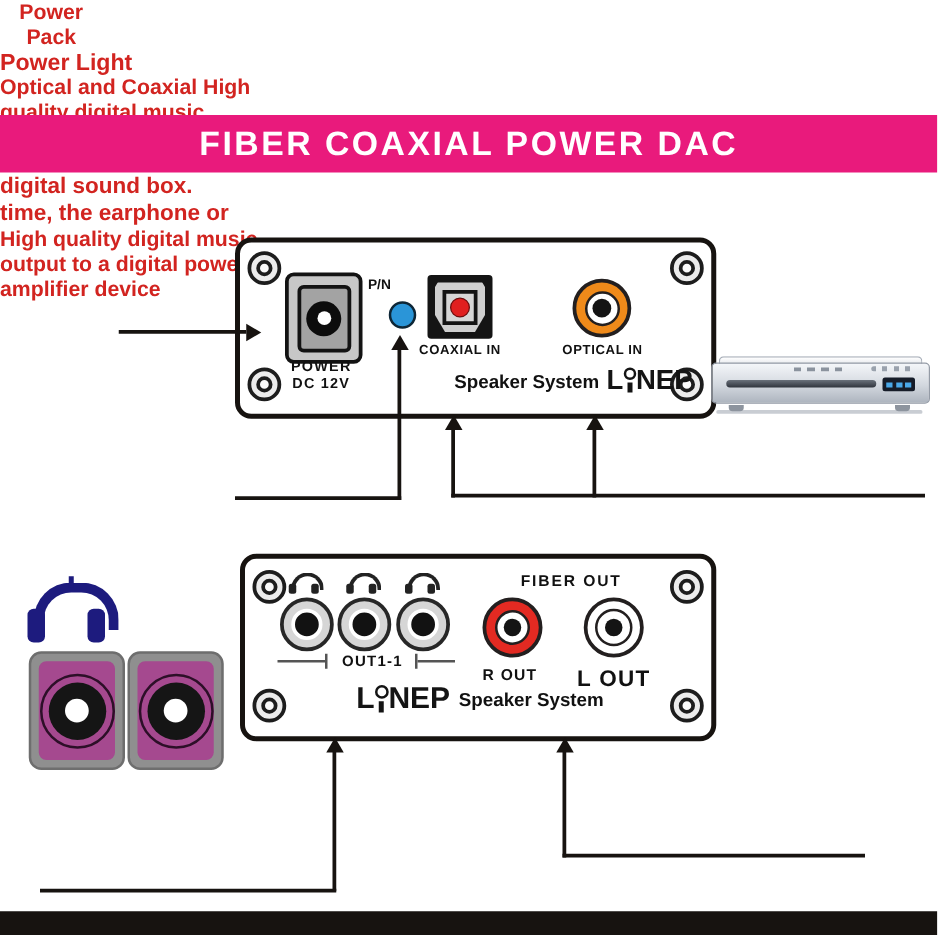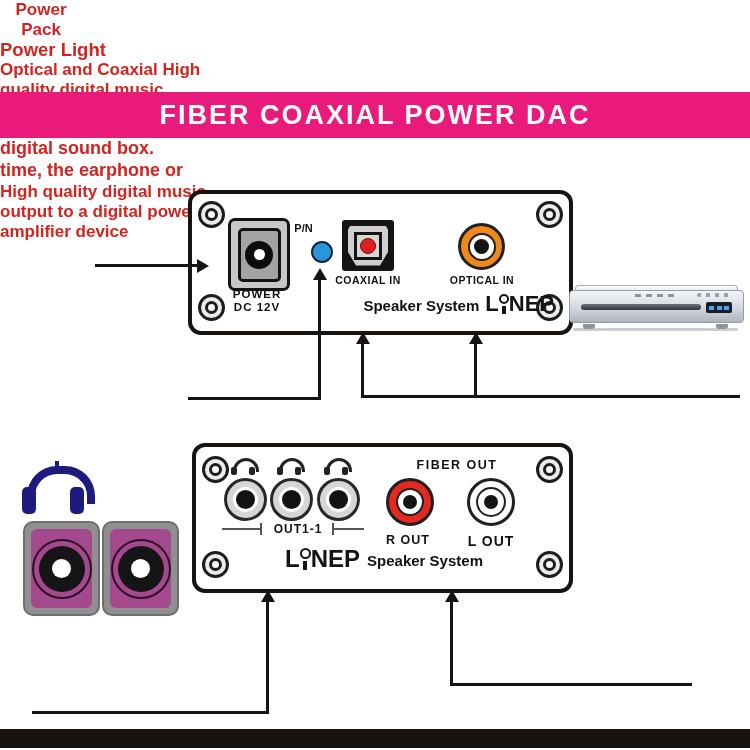--- a/index.html
+++ b/index.html
@@ -240,21 +240,21 @@
       <div class="rca-mid" style="width:24px;height:24px;">
         <div class="rca-core" style="width:14px;height:14px;"></div>
       </div>
     </div>
     <div class="rca" style="left:271px;top:31px;width:42px;height:42px;background:#ffffff;">
       <div class="rca-mid" style="width:26px;height:26px;">
         <div class="rca-core" style="width:14px;height:14px;"></div>
       </div>
     </div>
     <div class="plabel" style="left:179px;top:86px;width:66px;font-size:12.5px;letter-spacing:1px;">R OUT</div>
-    <div class="plabel" style="left:262px;top:86px;width:66px;font-size:14px;letter-spacing:1px;">L OUT</div>
+    <div class="plabel" style="left:262px;top:86px;width:66px;font-size:18px;letter-spacing:1px;">L OUT</div>
 
     <div class="plabel" style="left:98px;top:101px;width:180px;display:flex;align-items:flex-end;justify-content:center;gap:7px;">
       <span class="linep" style="font-size:24px;line-height:0.9;">
         <span>L</span>
         <span class="linep-i" style="width:11px;height:22px;">
           <span class="ring" style="width:7px;height:7px;border-width:2.5px;left:0;"></span>
           <span class="stem" style="left:3.5px;bottom:0;width:4px;height:9px;"></span>
         </span>
         <span>NEP</span>
       </span>

